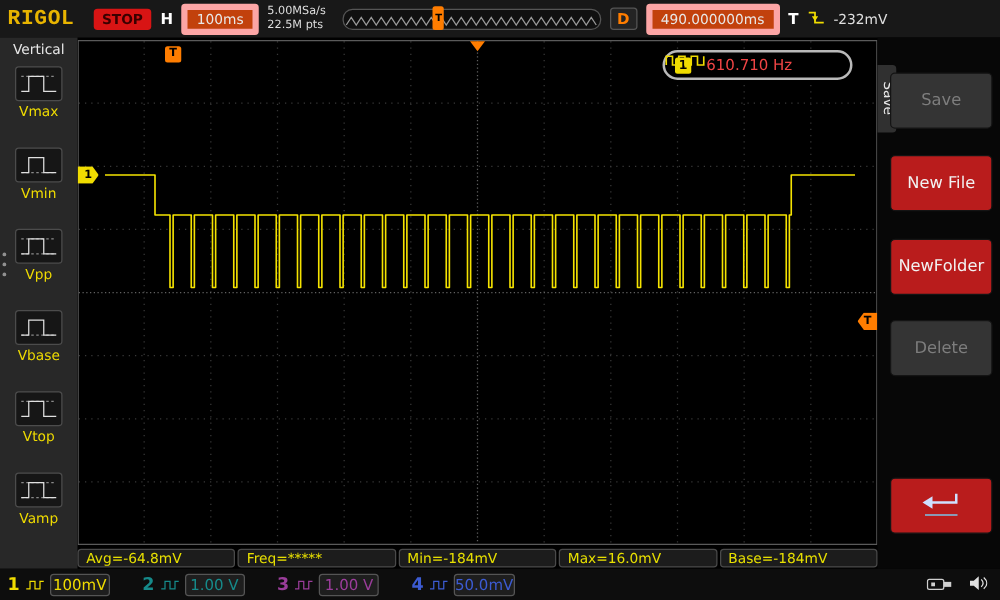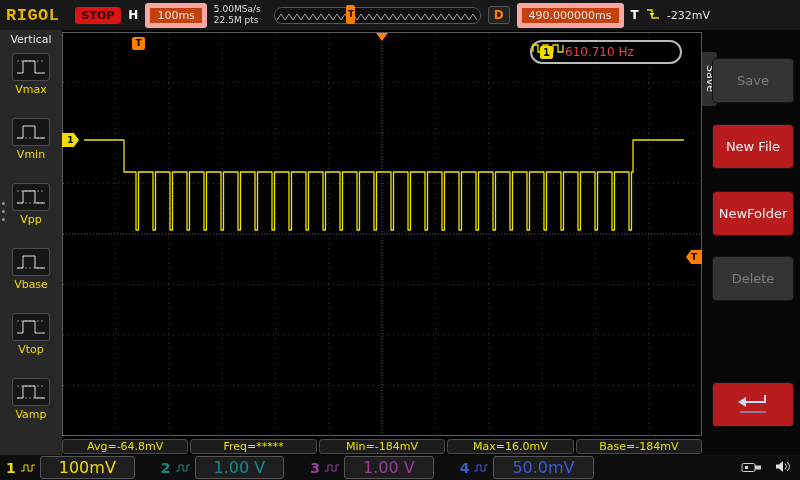--- a/index.html
+++ b/index.html
@@ -59,30 +59,30 @@
   .menu-tab{position:absolute;left:0;top:22px;width:15px;height:54px;background:#303030;color:#e8e8e8;
             font-size:11px;writing-mode:vertical-rl;text-align:center;border-radius:0 3px 3px 0;}
   .rm-btn{position:absolute;left:10px;width:82px;height:45px;background:#b91c1c;border:1px solid #141414;
           border-radius:4px;color:#f2f2f2;font-size:13px;display:flex;align-items:center;
           justify-content:center;text-align:center;cursor:pointer;box-sizing:border-box;}
   .rm-btn.disabled{color:#7d7d7d;background:#343434;}
 
   
   .measurebar{position:absolute;left:62px;top:439px;width:640px;height:15px;display:flex;gap:2px;}
   .m-box{flex:1;background:#1c1c1c;border:1px solid #4a4a4a;border-radius:3px;color:#e8e000;
-         font-size:11px;line-height:13px;padding:0 6px;white-space:nowrap;overflow:hidden;box-sizing:border-box;text-align:center;}
+         font-size:11px;line-height:13px;padding:0 6px;white-space:nowrap;overflow:hidden;box-sizing:border-box;}
 
   
   .statusbar{position:absolute;left:0;top:455px;width:800px;height:25px;background:#0d0d0d;
              display:flex;align-items:center;}
   .ch-block{display:flex;align-items:center;gap:4px;margin-left:26px;cursor:pointer;}
   .ch-block:first-of-type{margin-left:6px;}
   .ch-num{font-size:14px;font-weight:bold;}
-  .ch-scale{background:#1e1e1e;border:1px solid #555;border-radius:3px;font-size:16px;
-            padding:1px 18px;min-width:46px;text-align:center;}
+  .ch-scale{background:#1e1e1e;border:1px solid #555;border-radius:3px;font-size:12px;
+            padding:1px 0;min-width:46px;text-align:center;}
   .bar-icons{margin-left:auto;margin-right:10px;display:flex;gap:12px;align-items:center;}
 </style>
 </head>
 <body>
 
 <div class="screen">
 
   <header class="topbar">
     <div class="brand">RIGOL</div>
     <div class="stop">STOP</div>

